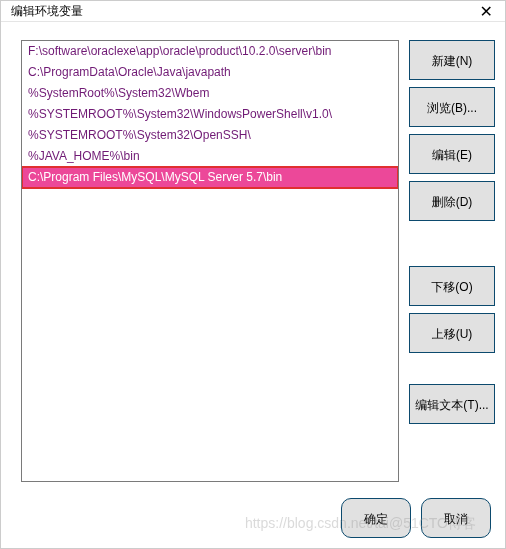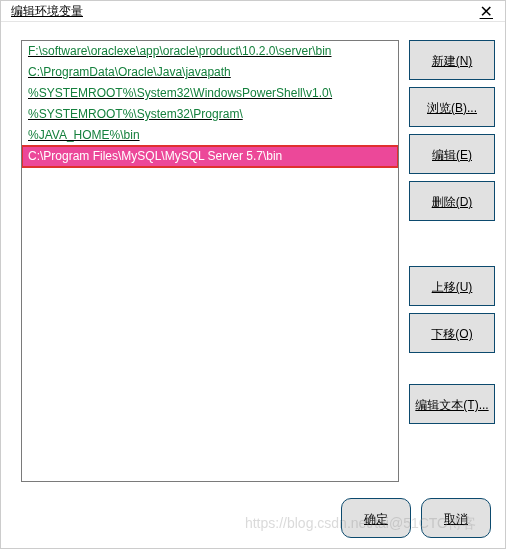--- a/index.html
+++ b/index.html
@@ -15,21 +15,20 @@
       height: 549px;
       overflow: hidden;
     }
     .dialog {
       background: #ffffff;
       width: 100%;
       height: 100%;
       display: flex;
       flex-direction: column;
       border: 1px solid #ccc;
-      text-decoration: underline;
     }
     .titlebar {
       height: 30px;
       display: flex;
       align-items: center;
       justify-content: space-between;
       padding: 0 8px 0 10px;
       background: #ffffff;
       border-bottom: 1px solid #e5e5e5;
     }
@@ -54,21 +53,21 @@
       border: 1px solid #7a7a7a;
       background: #ffffff;
       overflow: hidden;
       display: flex;
       flex-direction: column;
       height: 442px;
     }
     .list-item {
       padding: 3px 6px;
       font-size: 12px;
-      color: #15803d;
+      color: #701a75;
       white-space: nowrap;
       overflow: hidden;
       cursor: default;
       line-height: 15px;
     }
     .list-item.selected {
       background: #ec4899;
       color: #ffffff;
     }
     .list-item.highlighted {
@@ -129,36 +128,37 @@
 <div class="dialog">
   <div class="titlebar">
     <span class="titlebar-title">编辑环境变量</span>
     <span class="close-btn">✕</span>
   </div>
 
   <div class="content">
     <div class="listbox">
       <div class="list-item">F:\software\oraclexe\app\oracle\product\10.2.0\server\bin</div>
       <div class="list-item">C:\ProgramData\Oracle\Java\javapath</div>
+      <div class="list-item">%SystemRoot%\System32\Wbem</div>
       <div class="list-item">%SYSTEMROOT%\System32\WindowsPowerShell\v1.0\</div>
-      <div class="list-item">%SYSTEMROOT%\System32\Program\</div>
+      <div class="list-item">%SYSTEMROOT%\System32\OpenSSH\</div>
       <div class="list-item">%JAVA_HOME%\bin</div>
       <div class="list-item selected highlighted">
         <span class="selected-inner">C:\Program Files\MySQL\MySQL Server 5.7\bin</span>
       </div>
     </div>
 
     <div class="sidebar">
       <button class="btn">新建(N)</button>
       <button class="btn">浏览(B)...</button>
       <button class="btn">编辑(E)</button>
       <button class="btn">删除(D)</button>
       <div class="gap-large"></div>
+      <button class="btn">下移(O)</button>
       <button class="btn">上移(U)</button>
-      <button class="btn">下移(O)</button>
       <div class="gap-med"></div>
       <button class="btn">编辑文本(T)...</button>
     </div>
   </div>
 
   <div class="footer">
     <button class="btn">确定</button>
     <button class="btn">取消</button>
   </div>
 </div>

